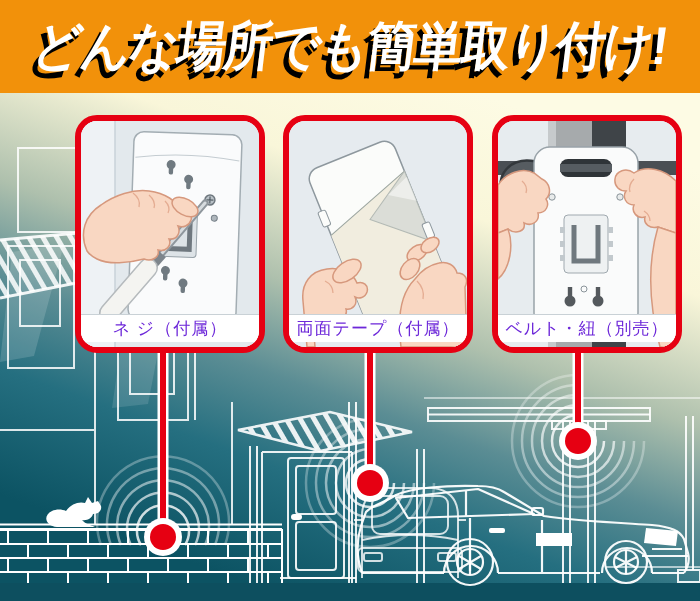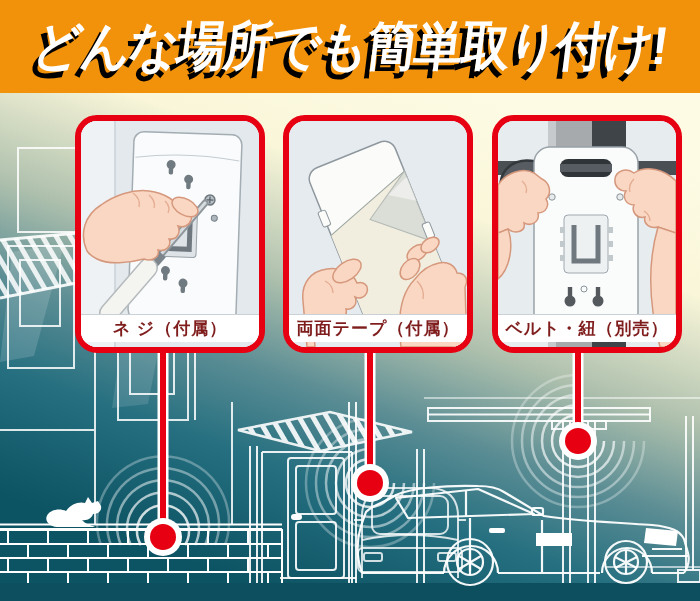--- a/index.html
+++ b/index.html
@@ -13,21 +13,21 @@
                 text-shadow:-5px 6px 0 #000;line-height:1}
   
   .scene{position:absolute;top:0;left:0;z-index:1}
   
   .panel{position:absolute;top:115px;width:190px;height:238px;box-sizing:border-box;
          border:6px solid #E60012;border-radius:22px;background:#E7EBEE;overflow:hidden;z-index:3}
   .panel-1{left:75px}.panel-2{left:283px}.panel-3{left:492px}
   .panel-art{position:absolute;top:0;left:0;width:178px;height:226px}
   .panel-label{position:absolute;left:0;right:0;bottom:5px;height:27px;background:#fff;
                border-top:1px solid #C9D1D6;display:flex;align-items:center;justify-content:center;
-               font-size:17px;font-weight:bold;color:#7f1d1d;letter-spacing:1px;z-index:1;white-space:nowrap}
+               font-size:17px;font-weight:normal;color:#6d28d9;letter-spacing:1px;z-index:1;white-space:nowrap}
 </style>
 </head>
 <body>
 
 <div class="stage">
 
   <div class="banner">
     <h1 class="banner-title">どんな場所でも簡単取り付け!</h1>
   </div>
 

